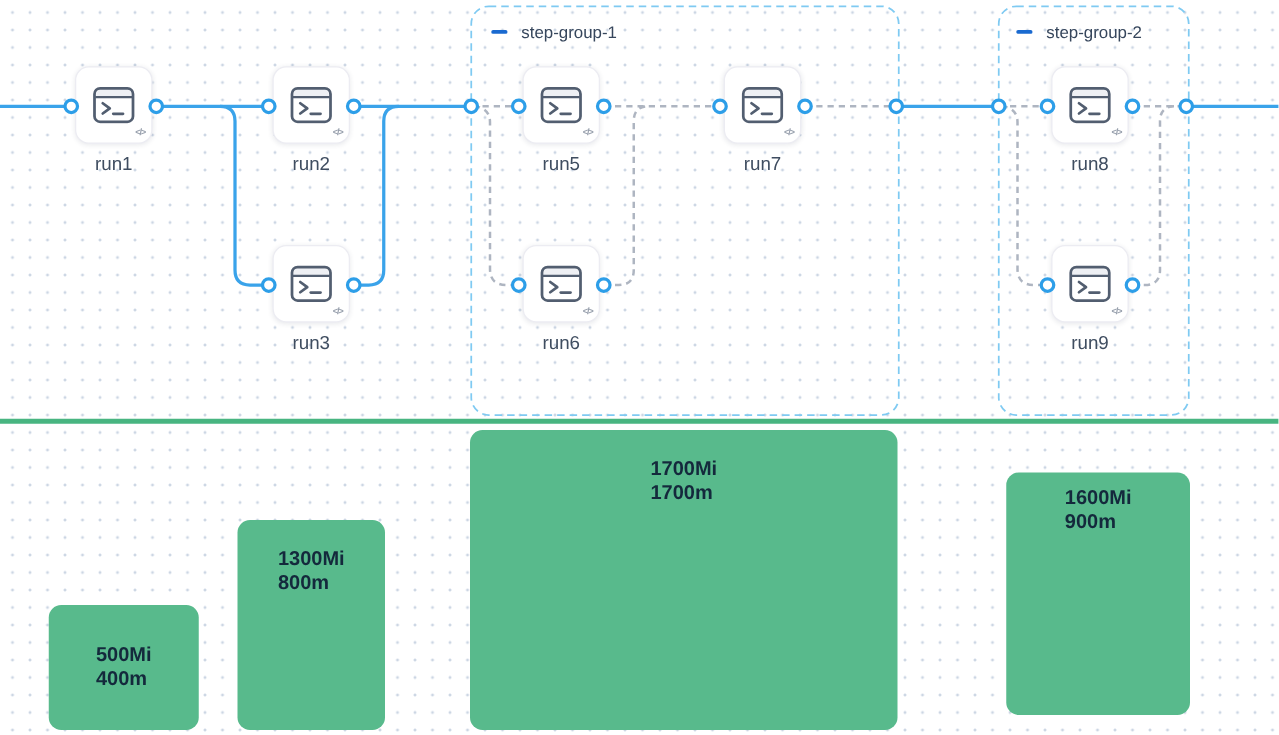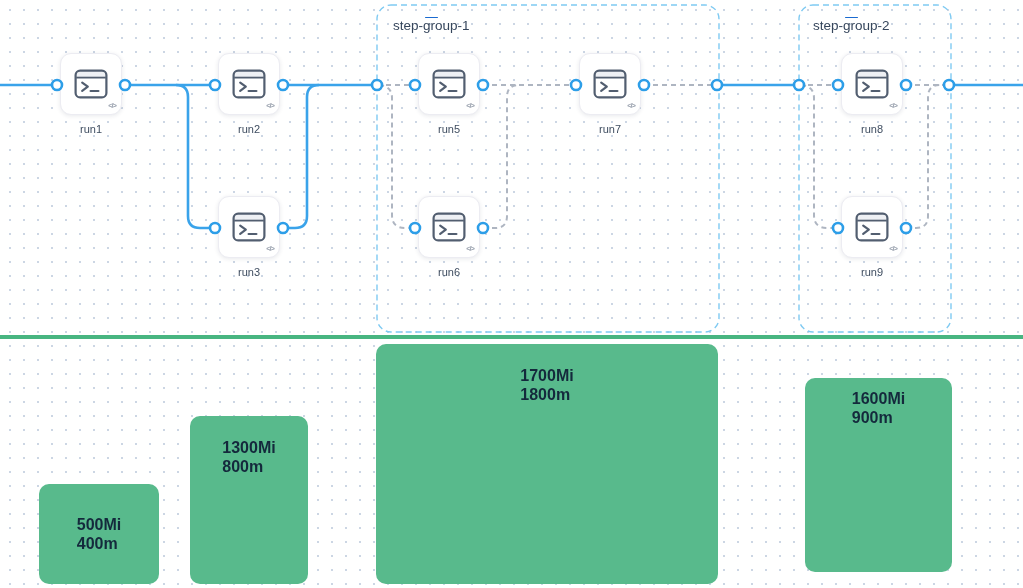--- a/index.html
+++ b/index.html
@@ -19,26 +19,25 @@
     border:1px solid #ececf2;border-radius:11px;box-sizing:border-box;
     box-shadow:0 1px 4px rgba(25,39,70,0.10);
     display:flex;align-items:center;justify-content:center;
   }
   .code-glyph{
     position:absolute;right:5px;bottom:5px;font-size:7.5px;line-height:7px;
     color:#98a0ad;letter-spacing:-1px;font-weight:bold;
   }
   .node-label{
     position:absolute;top:70px;left:-30px;width:122px;text-align:center;
-    font-size:11px;color:#3f4d60;
+    font-size:15px;color:#3f4d60;
   }
   .group-label{
-    position:absolute;z-index:2;display:flex;align-items:center;gap:0;
+    position:absolute;z-index:2;display:flex;align-items:center;gap:11px;
     height:16px;
-    flex-direction:column;
   }
   .minus-icon{display:inline-block;width:13px;height:3px;border-radius:2px;background:#1a6ad0;}
   .group-label-text{font-size:13.5px;color:#36465c;}
   .divider{position:absolute;left:0;width:1023px;top:335px;height:4px;background:#48b581;z-index:2;}
   .bar{
     position:absolute;z-index:2;background:#58ba8c;border-radius:10px;
     display:flex;justify-content:center;box-sizing:border-box;
   }
   .bar-label{
     display:inline-block;text-align:left;font-size:16px;font-weight:bold;
@@ -236,21 +235,21 @@
   <div class="bar" style="left:190px;top:416px;width:118px;height:168px;padding-top:23px;">
     <div class="bar-label">
       <div>1300Mi</div>
       <div>800m</div>
     </div>
   </div>
 
   <div class="bar" style="left:376px;top:344px;width:342px;height:240px;padding-top:23px;">
     <div class="bar-label">
       <div>1700Mi</div>
-      <div>1800m</div>
+      <div>1700m</div>
     </div>
   </div>
 
   <div class="bar" style="left:805px;top:378px;width:147px;height:194px;padding-top:12px;">
     <div class="bar-label">
       <div>1600Mi</div>
       <div>900m</div>
     </div>
   </div>
 

